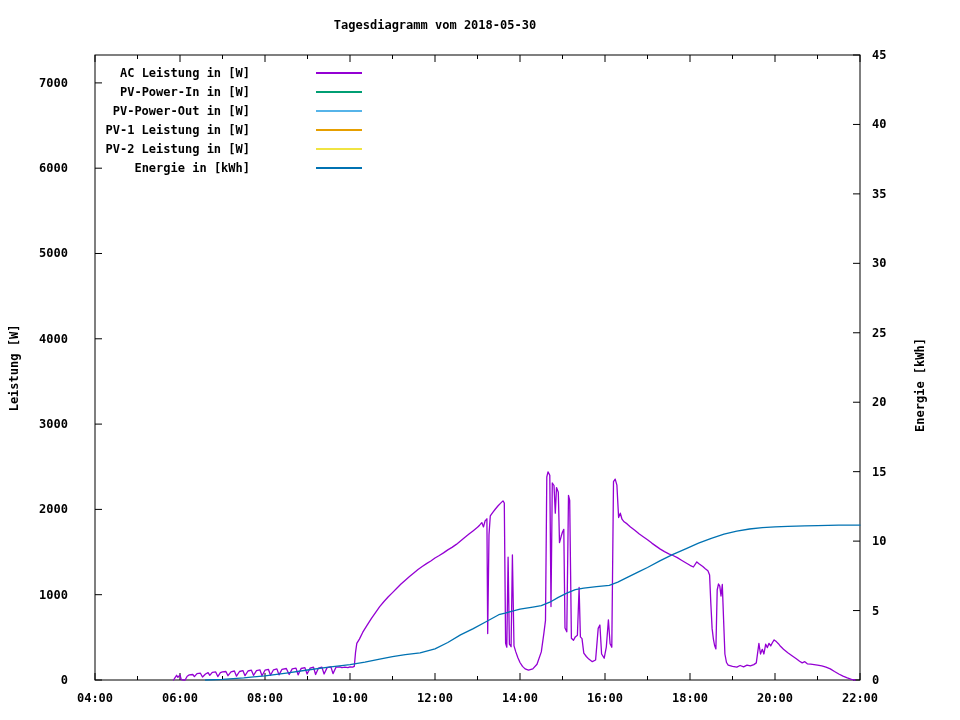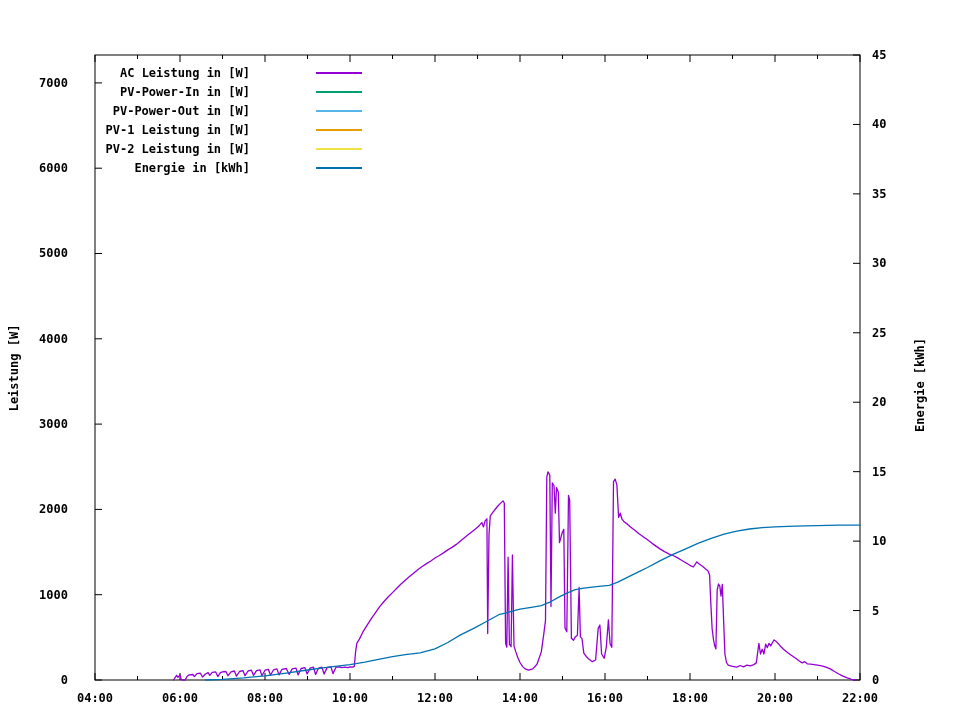--- a/index.html
+++ b/index.html
@@ -12,20 +12,21 @@
         font-size:12px;font-weight:bold;fill:#000;}
   .axis-label{font-family:"DejaVu Sans Mono","Liberation Mono",monospace;
         font-size:12px;font-weight:bold;fill:#000;}
   .legend-label{font-family:"DejaVu Sans Mono","Liberation Mono",monospace;
         font-size:12px;font-weight:bold;fill:#000;}
 </style>
 </head>
 <body>
 
 <div id="page">
+  <div id="chart-title">Tagesdiagramm vom 2018-05-30</div>
   <svg id="plot" width="960" height="720">
       <rect x="95" y="55" width="765" height="625" fill="none" stroke="#000000" stroke-width="1"></rect>
       <line x1="95" y1="680" x2="95" y2="673" stroke="#000000"></line>
       <line x1="95" y1="55" x2="95" y2="62" stroke="#000000"></line>
       <text x="95" y="702" text-anchor="middle" class="tick-label">04:00</text>
       <line x1="180" y1="680" x2="180" y2="673" stroke="#000000"></line>
       <line x1="180" y1="55" x2="180" y2="62" stroke="#000000"></line>
       <text x="180" y="702" text-anchor="middle" class="tick-label">06:00</text>
       <line x1="265" y1="680" x2="265" y2="673" stroke="#000000"></line>
       <line x1="265" y1="55" x2="265" y2="62" stroke="#000000"></line>

